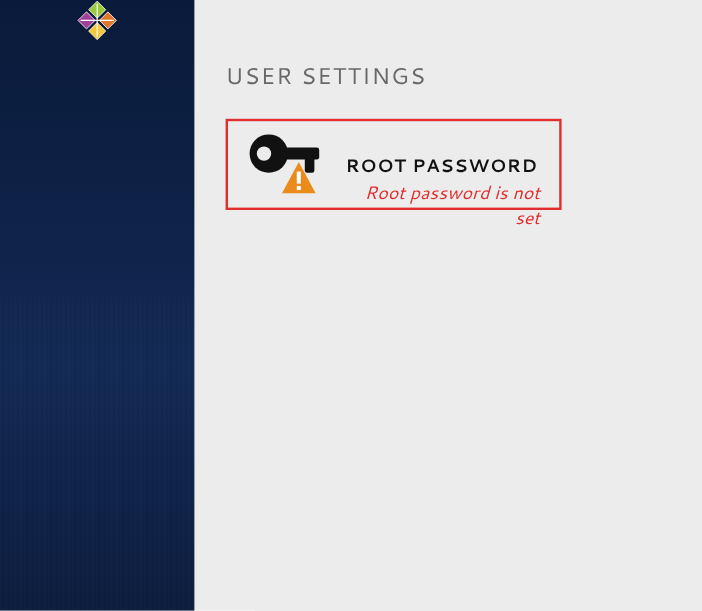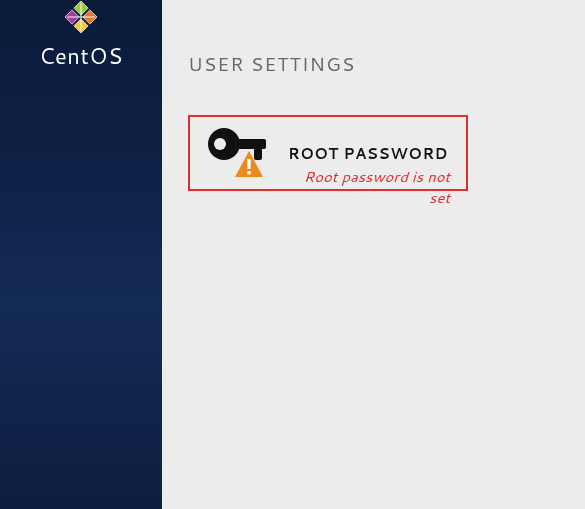--- a/index.html
+++ b/index.html
@@ -46,21 +46,21 @@
     .main {
       flex: 1;
       background: #ececec;
       padding: 50px 26px;
     }
     .section-title {
       color: #686868;
       font-size: 19px;
       font-weight: 400;
       letter-spacing: 1px;
-      margin-bottom: 38px;
+      margin-bottom: 22px;
     }
     .spoke {
       border: 2px solid #e12d2d;
       background: #ececec;
       width: 280px;
       height: 76px;
       display: flex;
       align-items: center;
       padding: 10px 16px;
       cursor: pointer;
@@ -97,21 +97,20 @@
         <g transform="rotate(45)">
           <rect x="-18" y="-18" width="16" height="16" fill="#9bca3e" stroke="#fff" stroke-width="1"></rect>
           <rect x="2" y="-18" width="16" height="16" fill="#e2782f" stroke="#fff" stroke-width="1"></rect>
           <rect x="-18" y="2" width="16" height="16" fill="#a23f97" stroke="#fff" stroke-width="1"></rect>
           <rect x="2" y="2" width="16" height="16" fill="#f2c93b" stroke="#fff" stroke-width="1"></rect>
         </g>
         <line x1="-22" y1="0" x2="22" y2="0" stroke="#fff" stroke-width="1.5"></line>
         <line x1="0" y1="-22" x2="0" y2="22" stroke="#fff" stroke-width="1.5"></line>
       </g>
     </svg>
-    <div class="brand">CentOS</div>
   </div>
 </div>
 
 <div class="main">
   <h2 class="section-title">USER SETTINGS</h2>
 
   <div class="spoke">
     <div class="spoke-icon">
       <svg width="64" height="54" viewBox="0 0 64 54">
         <g fill="#111">

